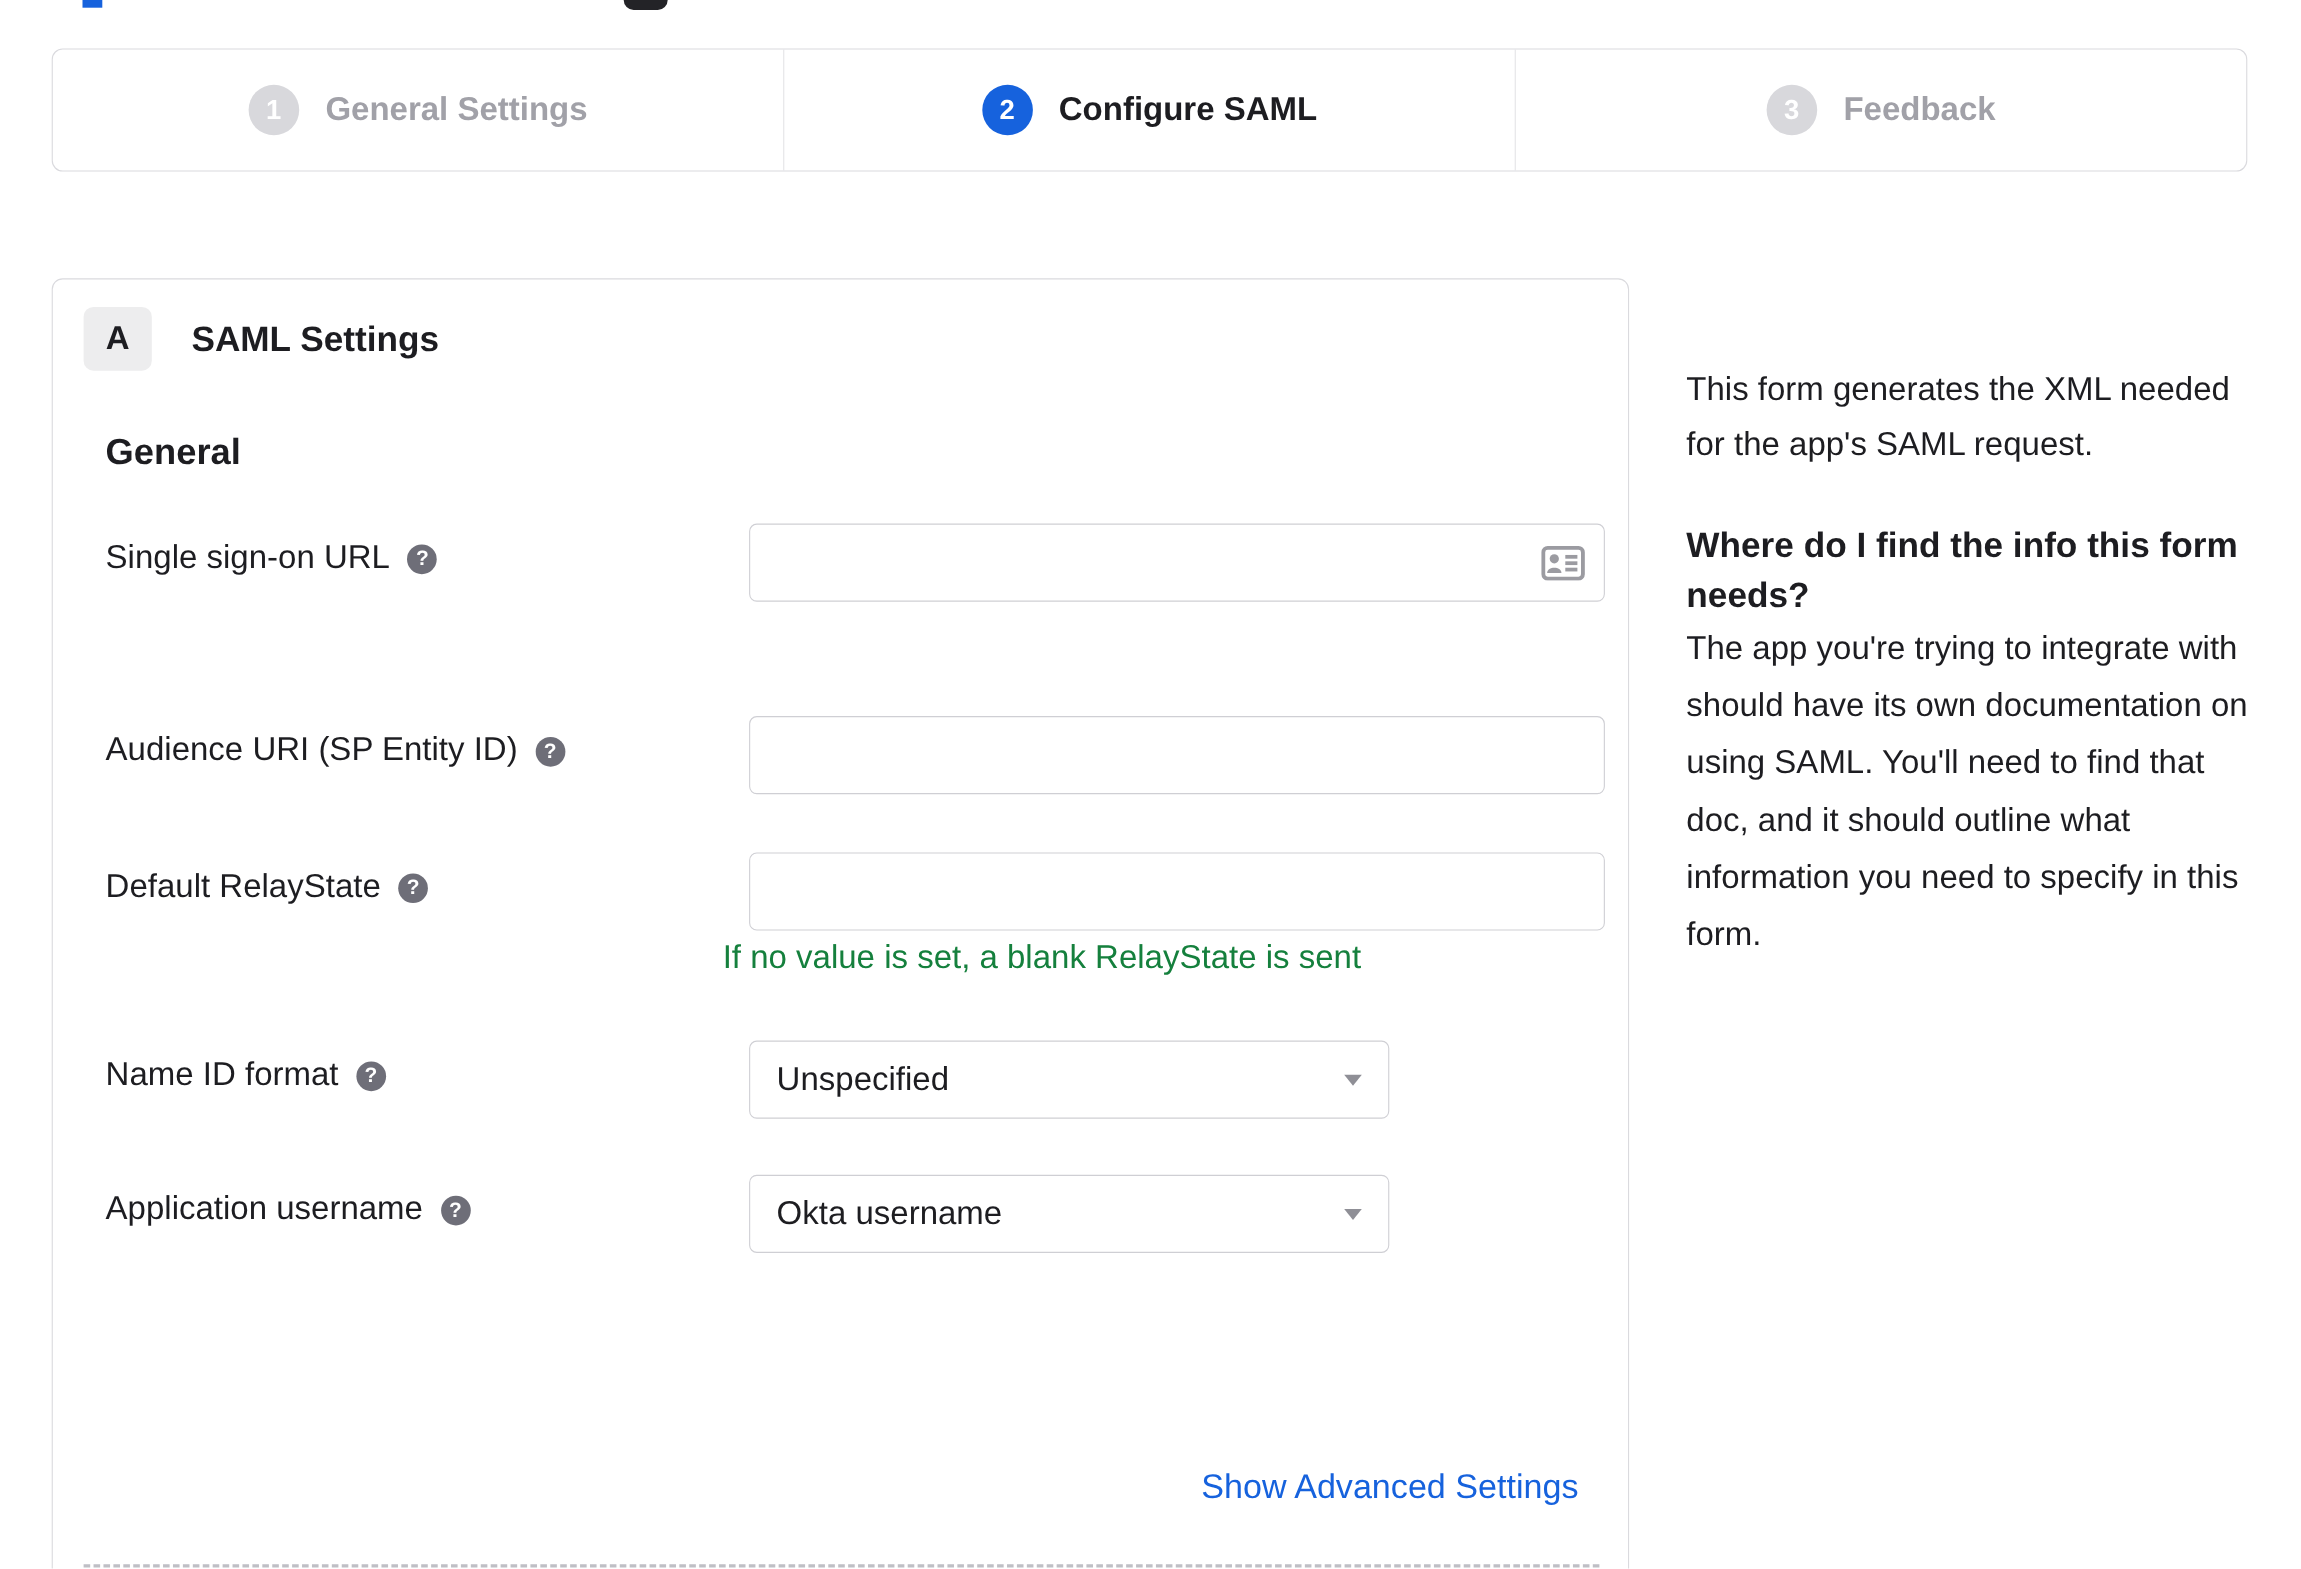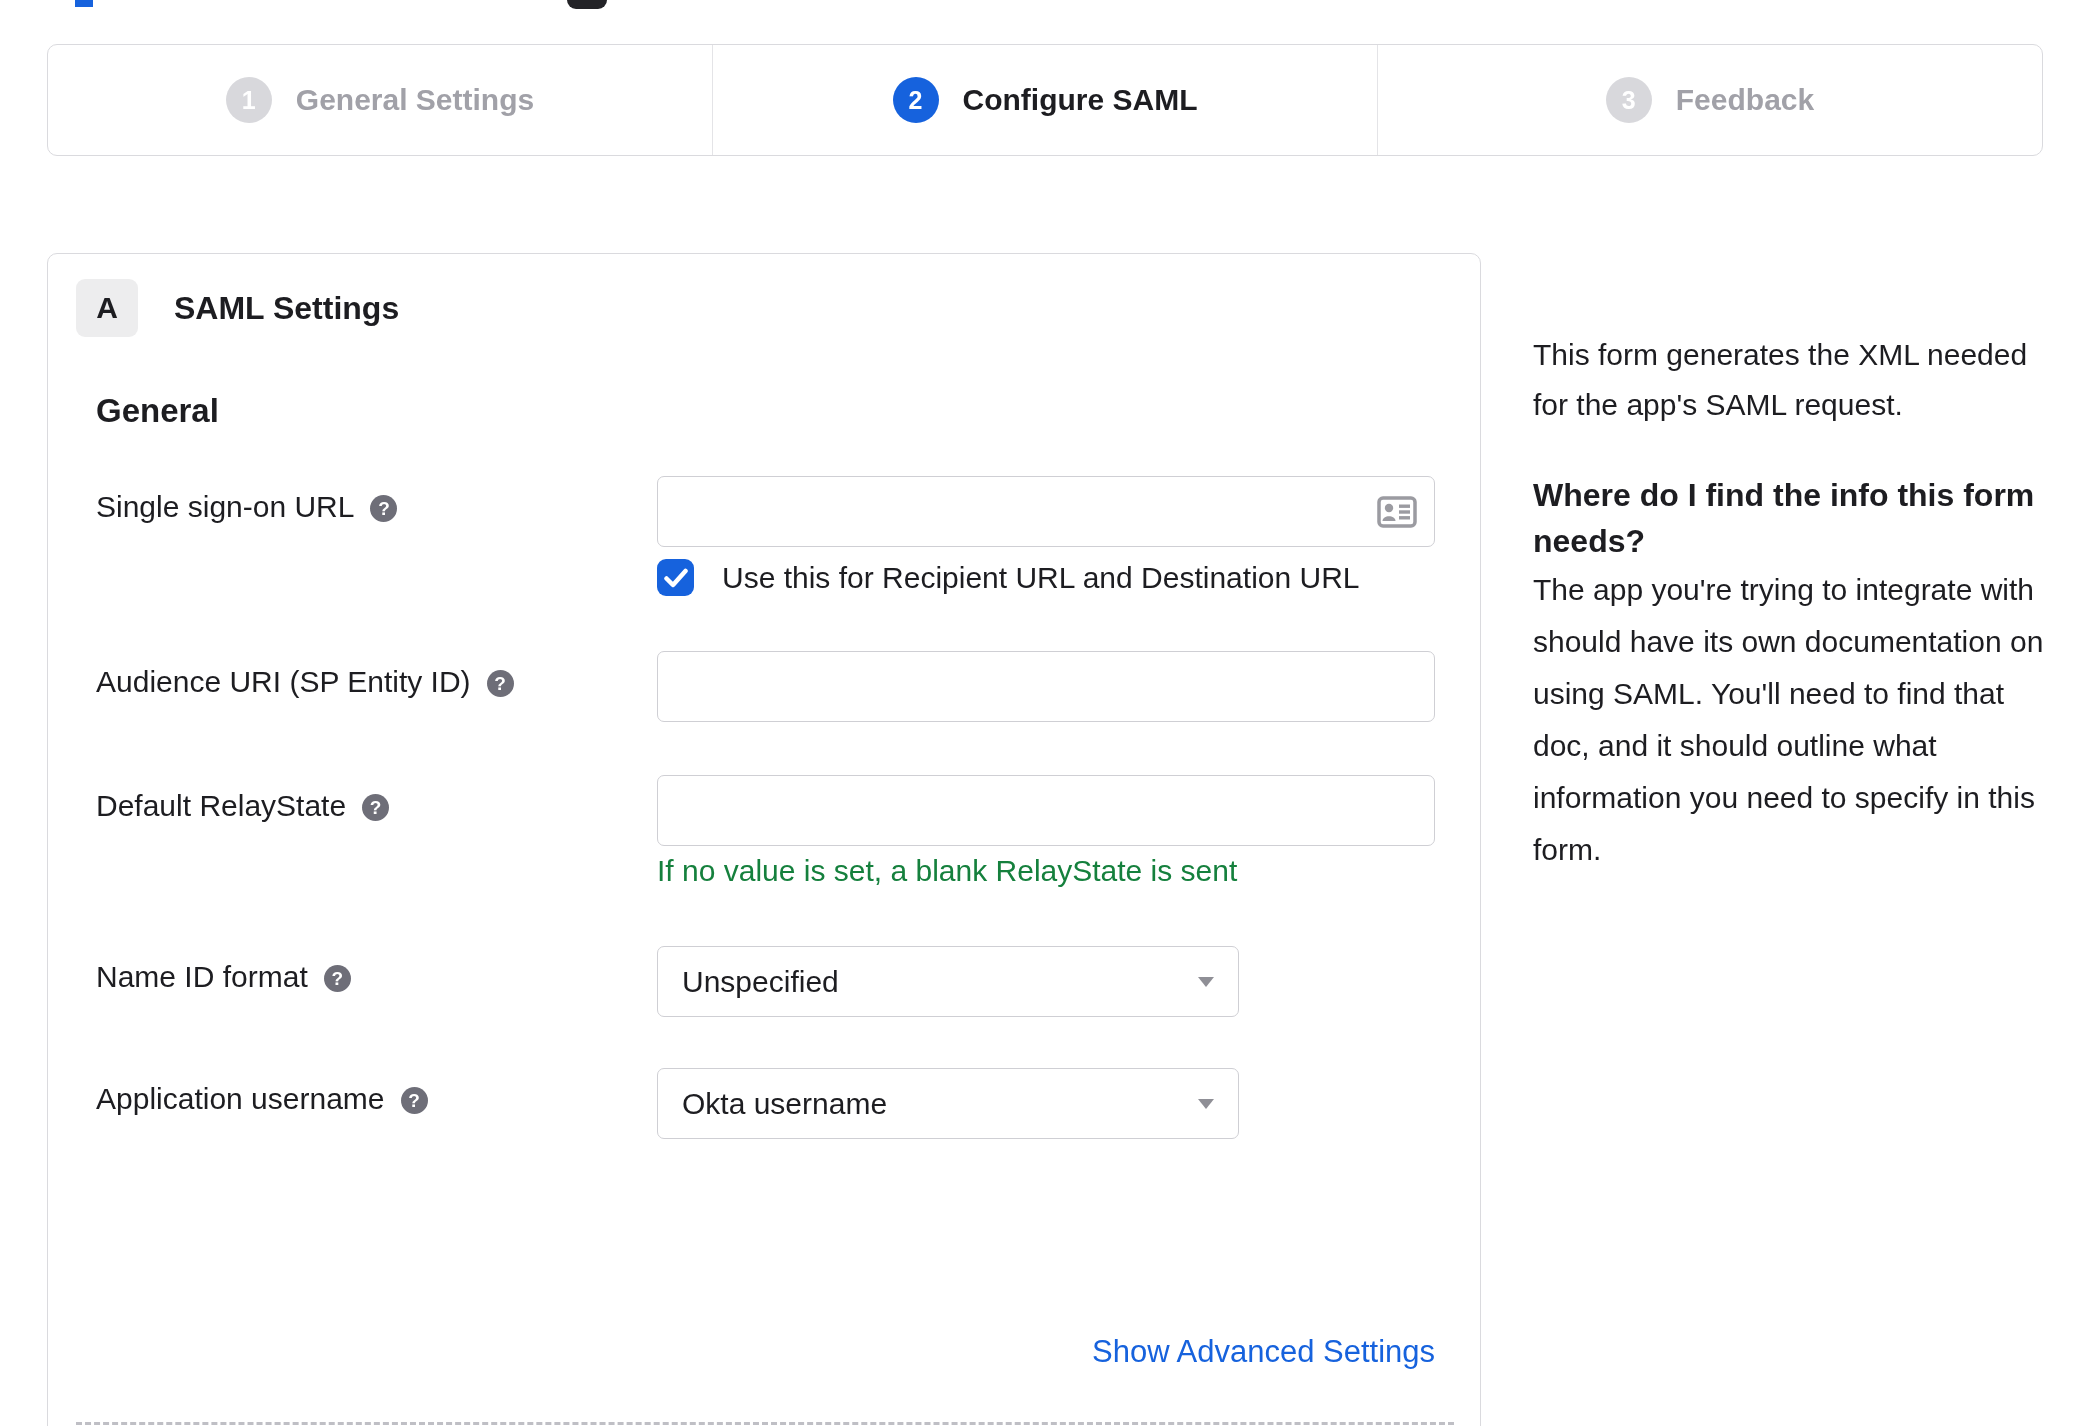--- a/index.html
+++ b/index.html
@@ -27,21 +27,21 @@
   
   .panel{position:absolute;left:47px;top:253px;width:1434px;height:1210px;background:#fff;
     border:1px solid #dadade;border-radius:10px;box-sizing:border-box;}
   .panel-header{position:absolute;left:28px;top:25px;display:flex;align-items:center;gap:36px;}
   .badge{width:62px;height:58px;background:#ededee;border-radius:9px;display:flex;
     align-items:center;justify-content:center;font-size:30px;font-weight:bold;color:#1d1d21;}
   .panel-title{font-size:32px;font-weight:bold;}
   .section-heading{position:absolute;left:48px;top:138px;font-size:33px;font-weight:bold;}
 
   
-  .row{position:absolute;left:48px;display:flex;align-items:flex-start;}
+  .row{position:absolute;left:48px;display:flex;align-items:flex-start;gap:24px;}
   .row-label{width:561px;box-sizing:border-box;padding-top:14px;font-size:30px;color:#1d1d21;
     display:flex;align-items:flex-start;}
   .help-icon{display:inline-block;width:27px;height:27px;border-radius:50%;background:#6e6e78;
     color:#fff;font-size:19px;font-weight:bold;text-align:center;line-height:27px;
     margin-left:16px;margin-top:5px;flex:none;cursor:pointer;}
   .input-wrap{position:relative;width:778px;}
   .text-input{width:778px;height:71px;border:1px solid #cfcfd4;border-radius:7px;box-sizing:border-box;
     font-size:30px;padding:0 20px;font-family:"Liberation Sans",sans-serif;color:#1d1d21;outline:none;background:#fff;}
   .text-input.with-icon{padding-right:80px;}
   .card-icon{position:absolute;right:18px;top:50%;transform:translateY(-50%);line-height:0;}
@@ -116,28 +116,20 @@
             <circle cx="12" cy="12" r="4.2" fill="#9b9ba1"></circle>
             <path d="M5.5 25 c0-6.5 13-6.5 13 0 Z" fill="#9b9ba1"></path>
             <rect x="22" y="8.5" width="11" height="3.4" fill="#9b9ba1"></rect>
             <rect x="22" y="14.3" width="11" height="3.4" fill="#9b9ba1"></rect>
             <rect x="22" y="20.1" width="11" height="3.4" fill="#9b9ba1"></rect>
           </svg>
         </span>
       </div>
     </div>
 
-    <div class="checkbox-row" style="top:305px;">
-      <span class="checkbox">
-        <svg width="24" height="20" viewBox="0 0 24 20">
-          <path d="M2.5 10.5 L9 17 L21.5 3" stroke="#ffffff" stroke-width="4.5" fill="none" stroke-linecap="round" stroke-linejoin="round"></path>
-        </svg>
-      </span>
-      <span class="checkbox-label">Use this for Recipient URL and Destination URL</span>
-    </div>
 
     <div class="row" style="top:397px;">
       <div class="row-label">
         <span>Audience URI (SP Entity ID)</span>
         <span class="help-icon">?</span>
       </div>
       <div class="input-wrap">
         <input class="text-input" type="text" value="" style="">
       </div>
     </div>

